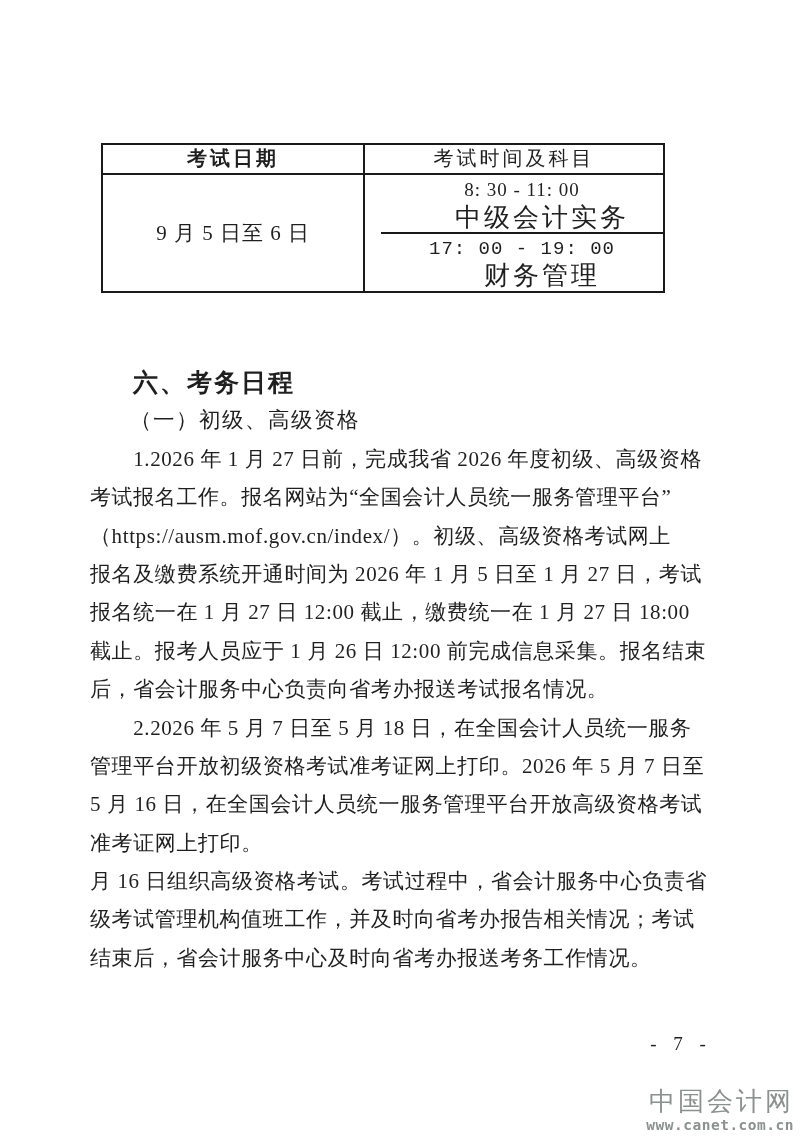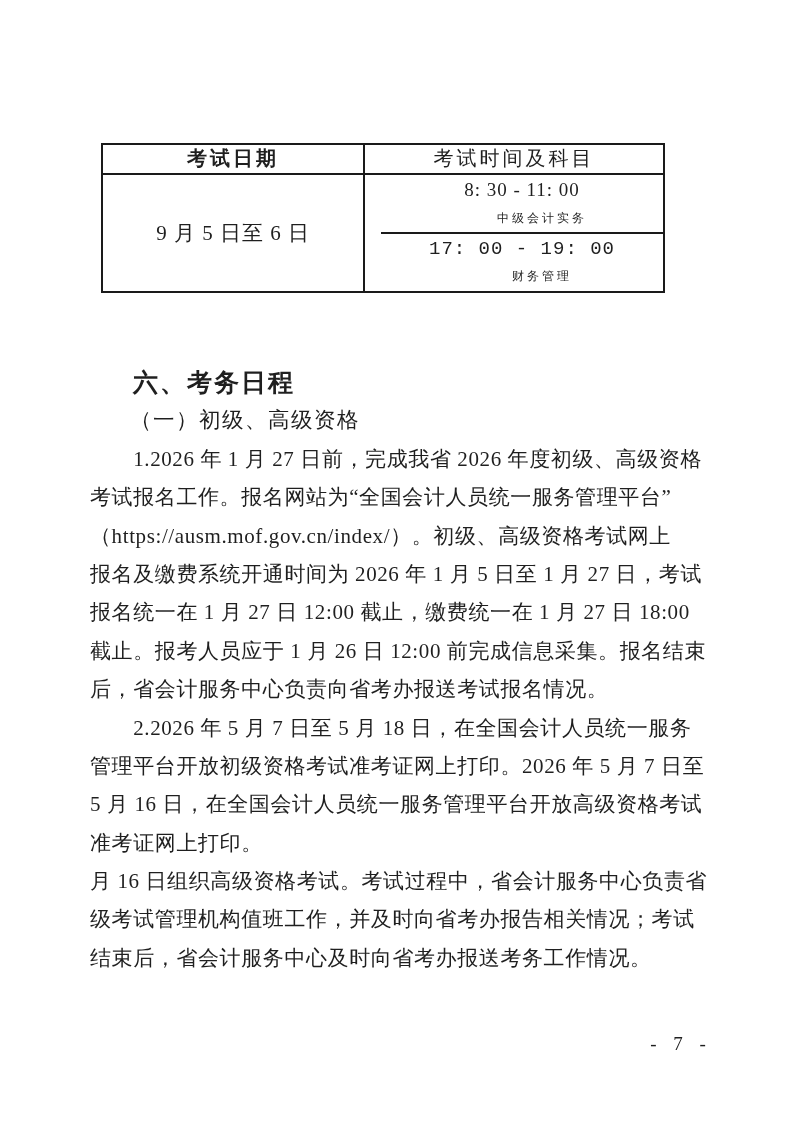--- a/index.html
+++ b/index.html
@@ -47,21 +47,21 @@
   .session {
     height: 59px;
     border-bottom: 2px solid #1a1a1a;
     display: flex;
     flex-direction: column;
     justify-content: center;
     text-align: center;
   }
   .session:last-child { border-bottom: none; height: 57px; font-family: Liberation Mono, monospace; }
   .session-time { font-size: 19px; line-height: 28px; letter-spacing: 1px; }
-  .session-subject { font-size: 12px; line-height: 28px; letter-spacing: 3px; padding-left: 40px; }
+  .session-subject { font-size: 26px; line-height: 28px; letter-spacing: 3px; padding-left: 40px; }
 
   
   .content {
     position: absolute;
     left: 90px;
     top: 351px;
     width: 640px;
   }
   .line {
     height: 38.4px;
@@ -184,14 +184,18 @@
         <div class="line">月 16 日组织高级资格考试。考试过程中，省会计服务中心负责省</div>
 
         <div class="line">级考试管理机构值班工作，并及时向省考办报告相关情况；考试</div>
 
         <div class="line">结束后，省会计服务中心及时向省考办报送考务工作情况。</div>
       </div>
   </div>
 
   <div class="page-number">- 7 -</div>
 
+  <div class="watermark">
+    <div class="wm-title">中国会计网</div>
+    <div class="wm-url">www.canet.com.cn</div>
+  </div>
 
 </div>
 
 </body></html>

